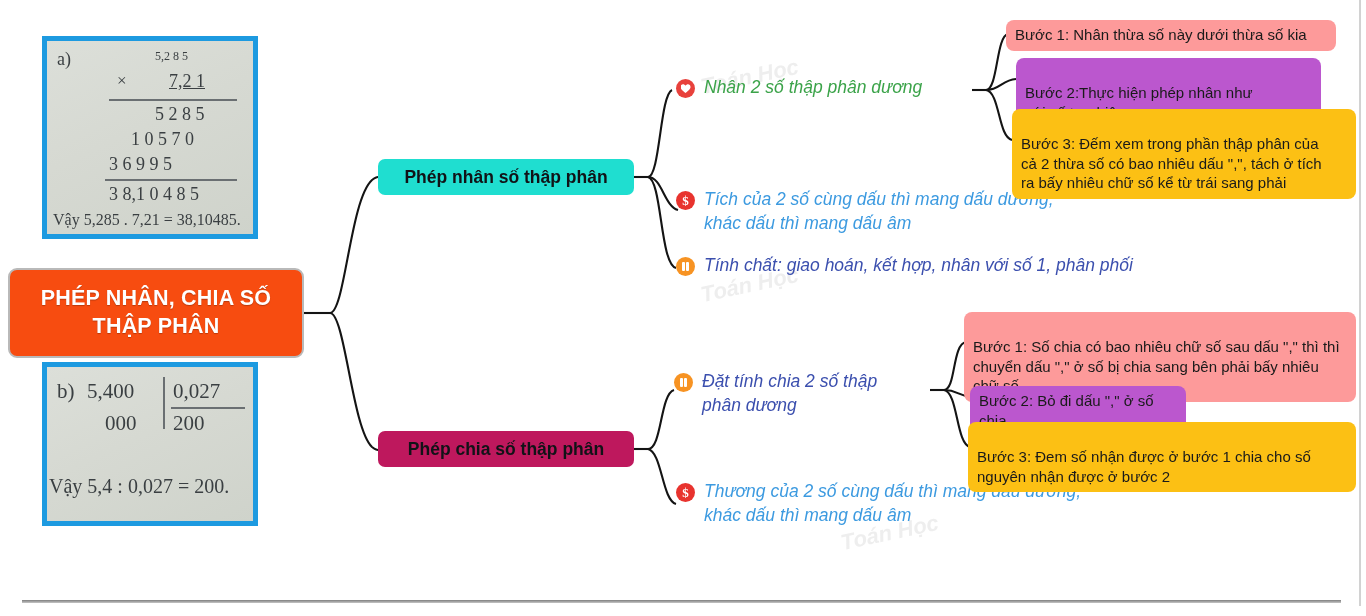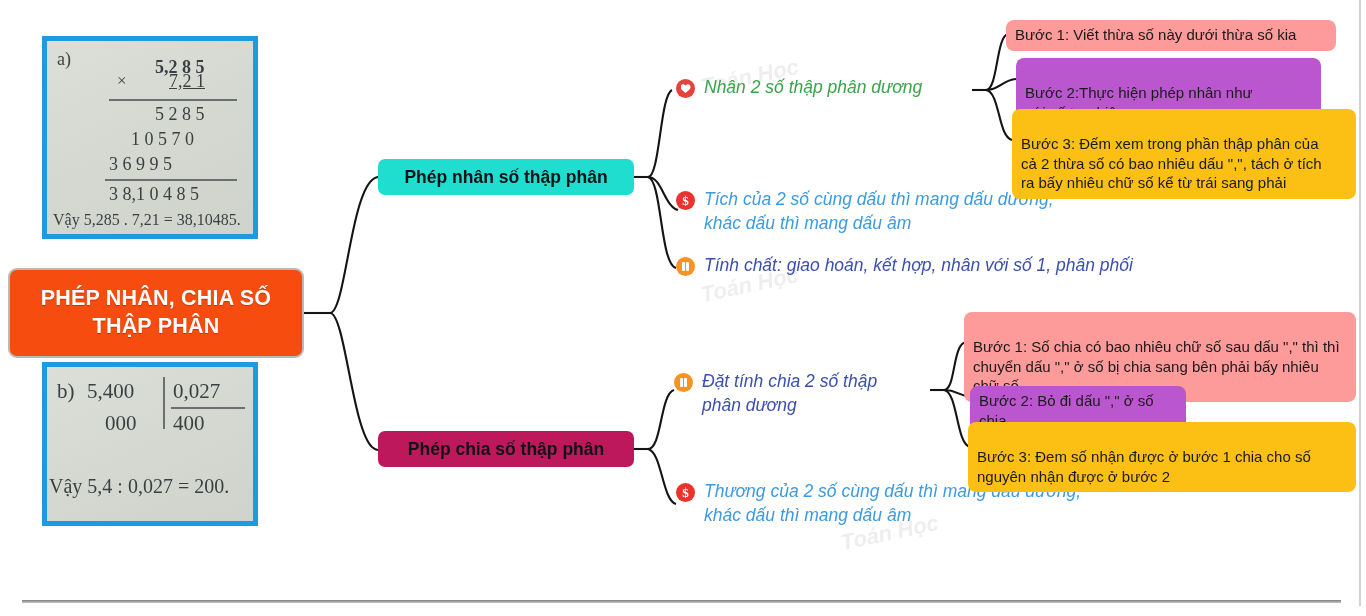--- a/index.html
+++ b/index.html
@@ -201,42 +201,42 @@
   <div class="wm" style="left:700px; top:272px;">Toán Học</div>
   <div class="wm" style="left:840px; top:520px;">Toán Học</div>
 
   <div class="central">
     <span>PHÉP NHÂN, CHIA SỐ THẬP PHÂN</span>
   </div>
 
   <div class="photo photo-a">
     <div class="photo-inner">
       <div class="hw" style="left:10px; top:8px; font-size:18px;">a)</div>
-      <div class="hw" style="left:108px; top:16px; font-size:18px;font-weight:bold;">5,2 8 5</div>
+      <div class="hw" style="left:108px; top:8px; font-size:12px;">5,2 8 5</div>
       <div class="hw" style="left:70px; top:30px; font-size:17px;">×</div>
       <div class="hw" style="left:122px; top:30px; font-size:18px;text-decoration:underline;">7,2 1</div>
       <div class="rule" style="left:62px; top:58px; width:128px;"></div>
       <div class="hw" style="left:108px; top:63px; font-size:18px;">5 2 8 5</div>
       <div class="hw" style="left:84px; top:88px; font-size:18px;">1 0 5 7 0</div>
       <div class="hw" style="left:62px; top:113px; font-size:18px;">3 6 9 9 5</div>
       <div class="rule" style="left:58px; top:138px; width:132px;"></div>
       <div class="hw" style="left:62px; top:143px; font-size:18px;">3 8,1 0 4 8 5</div>
       <div class="hw" style="left:6px; top:170px; font-size:16px;">Vậy 5,285 . 7,21 = 38,10485.</div>
     </div>
   </div>
 
   <div class="photo photo-b">
     <div class="photo-inner">
       <div class="hw" style="left:10px; top:12px; font-size:21px;">b)</div>
       <div class="hw" style="left:40px; top:12px; font-size:21px;">5,400</div>
       <div class="vrule" style="left:116px; top:10px; height:52px;"></div>
       <div class="hw" style="left:126px; top:12px; font-size:21px;">0,027</div>
       <div class="rule" style="left:124px; top:40px; width:74px;"></div>
       <div class="hw" style="left:58px; top:44px; font-size:21px;">000</div>
-      <div class="hw" style="left:126px; top:44px; font-size:21px;">400</div>
+      <div class="hw" style="left:126px; top:44px; font-size:21px;">200</div>
       <div class="hw" style="left:2px; top:108px; font-size:20px;">Vậy 5,4 : 0,027 = 200.</div>
     </div>
   </div>
 
   <div class="branch branch-mul">
     <span>Phép nhân số thập phân</span>
   </div>
   <div class="branch branch-div">
     <span>Phép chia số thập phân</span>
   </div>
@@ -249,21 +249,21 @@
     <span class="ico ico-dollar">$</span>
     <span class="txt txt-blue">Tích của 2 số cùng dấu thì mang dấu dương;
 khác dấu thì mang dấu âm</span>
   </div>
   <div class="subitem" style="left:676px; top:254px;">
     <span class="ico ico-pause"></span>
     <span class="txt txt-indigo">Tính chất: giao hoán, kết hợp, nhân với số 1, phân phối</span>
   </div>
 
   <div class="step step-pink" style="left:1006px; top:20px; width:330px;">
-    <span>Bước 1: Viết thừa số này dưới thừa số kia</span>
+    <span>Bước 1: Nhân thừa số này dưới thừa số kia</span>
   </div>
   <div class="step step-purple" style="left:1016px; top:58px; width:305px; white-space:pre-line;">
     <span>Bước 2:Thực hiện phép nhân như
 với số tự nhiên</span>
   </div>
   <div class="step step-amber" style="left:1012px; top:109px; width:344px; white-space:pre-line;">
     <span>Bước 3: Đếm xem trong phần thập phân của
 cả 2 thừa số có bao nhiêu dấu ",", tách ở tích
 ra bấy nhiêu chữ số kể từ trái sang phải</span>
   </div>

